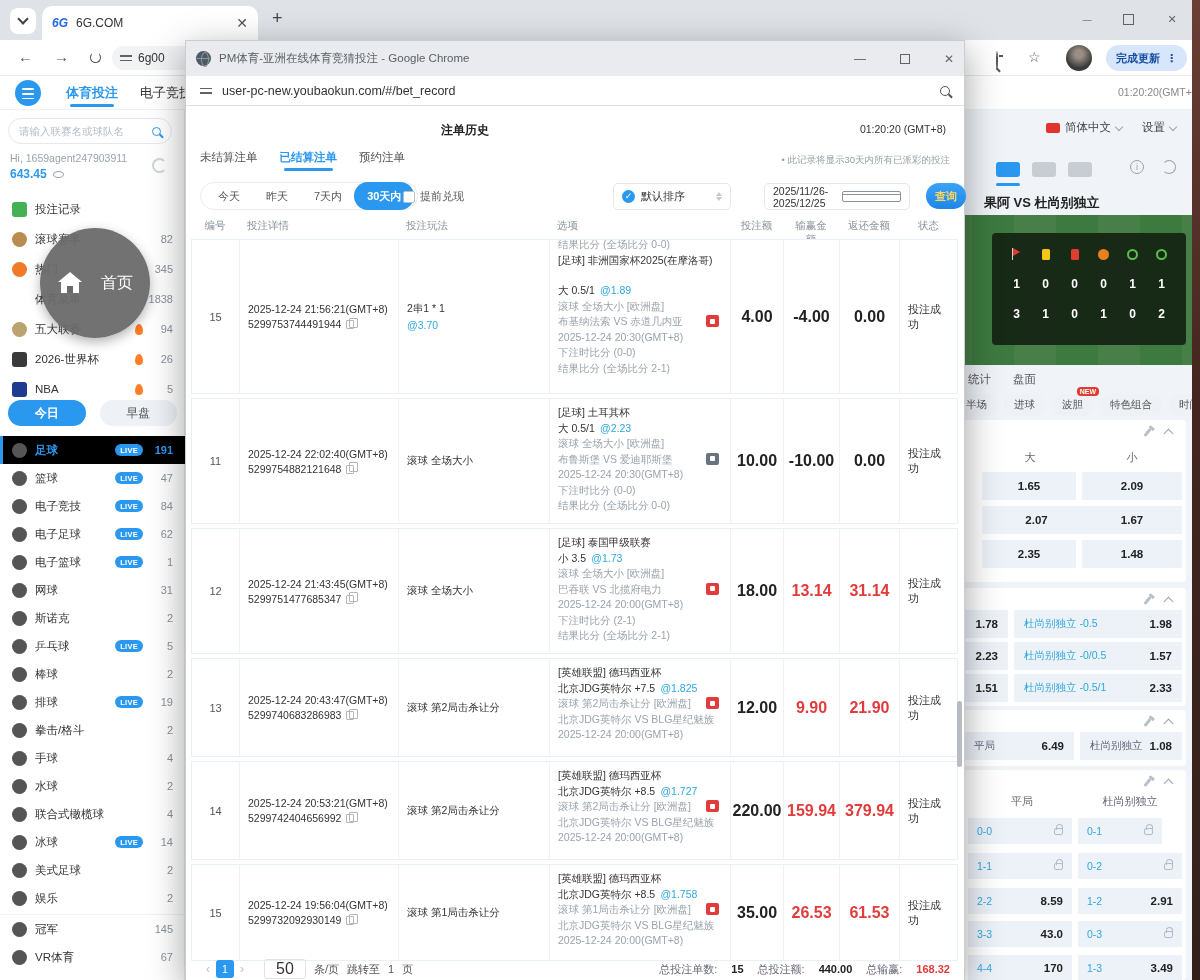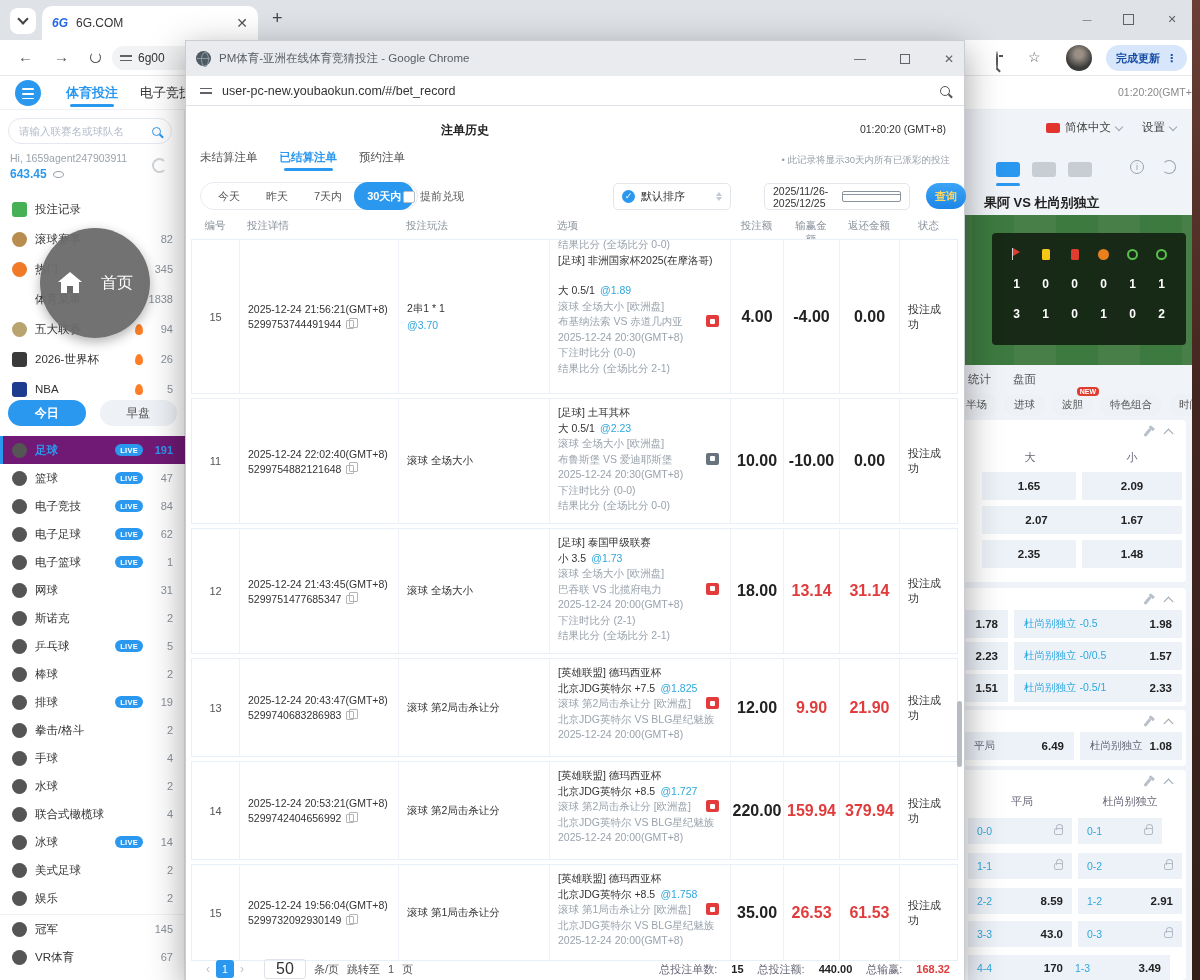--- a/index.html
+++ b/index.html
@@ -67,21 +67,21 @@
   #sb-sports { position:absolute; left:0; top:326px; width:185px; }
   #sb-bottom { position:absolute; left:0; top:804px; width:185px; border-top:1px solid #f0f2f5; }
   .sb-row { display:flex; align-items:center; height:30px; padding:0 12px; gap:8px; }
   #sb-sports .sb-row, #sb-bottom .sb-row { height:28px; }
   .sb-ico { width:15px; height:15px; border-radius:50%; background:#555; flex:none; }
   .sb-ico.sq { border-radius:3px; }
   .sb-label { font-size:11.5px; color:#333; flex:1; white-space:nowrap; overflow:hidden; }
   .sb-count { font-size:11px; color:#8a929c; min-width:22px; text-align:right; }
   .flame { width:8px; height:11px; background:#ff7e27; border-radius:50% 50% 50% 50%/62% 62% 38% 38%; }
   .live { background:#2b98f0; color:#fff; font-size:7.5px; font-weight:bold; padding:1.5px 5px; border-radius:7px; letter-spacing:.3px; }
-  .sb-row.active { background:#701a75; box-shadow:inset 3px 0 0 #2b98f0; }
+  .sb-row.active { background:#000000; box-shadow:inset 3px 0 0 #2b98f0; }
   .sb-row.active .sb-label, .sb-row.active .sb-count { color:#2b98f0; font-weight:bold; }
   .day-tabs { position:absolute; left:0; top:290px; width:185px; display:flex; gap:14px; padding:0 8px; }
   .day-tab { flex:1; height:26px; border-radius:13px; font-size:12px; display:flex; align-items:center; justify-content:center; background:#eef1f6; color:#555; }
   .day-tab.on { background:#2b98f0; color:#fff; font-weight:bold; }
 
   
   #home-fab { position:absolute; left:40px; top:228px; width:110px; height:110px; border-radius:50%;
     background:rgba(106,106,106,.95); z-index:5; display:flex; flex-direction:row; align-items:center; justify-content:center; gap:18px; box-shadow:0 4px 12px rgba(0,0,0,.3); }
   .house { position:relative; width:26px; height:22px; }
   .house .roof { position:absolute; top:0; left:1px; width:0; height:0; border-left:12px solid transparent; border-right:12px solid transparent; border-bottom:10px solid #fff; }
@@ -594,21 +594,21 @@
             <span>43.0</span>
           </div>
           <div class="obtn" style="left: 358px; top: 151px; width: 104px; height: 26px; justify-content: space-between; padding: 0px 9px;">
             <span class="lbl">0-3</span>
             <span class="lock"></span>
           </div>
           <div class="obtn" style="left: 248px; top: 185px; width: 104px; height: 26px; justify-content: space-between; padding: 0px 9px;">
             <span class="lbl">4-4</span>
             <span>170</span>
           </div>
-          <div class="obtn" style="left: 346px; top: 185px; width: 104px; height: 26px; justify-content: space-between; padding: 12px 9px;">
+          <div class="obtn" style="left: 358px; top: 185px; width: 104px; height: 26px; justify-content: space-between; padding: 12px 9px;">
             <span class="lbl">1-3</span>
             <span>3.49</span>
           </div>
         </div>
     </div>
   </div>
 </div>
 
 <div id="popup">
   <div id="p-titlebar">

